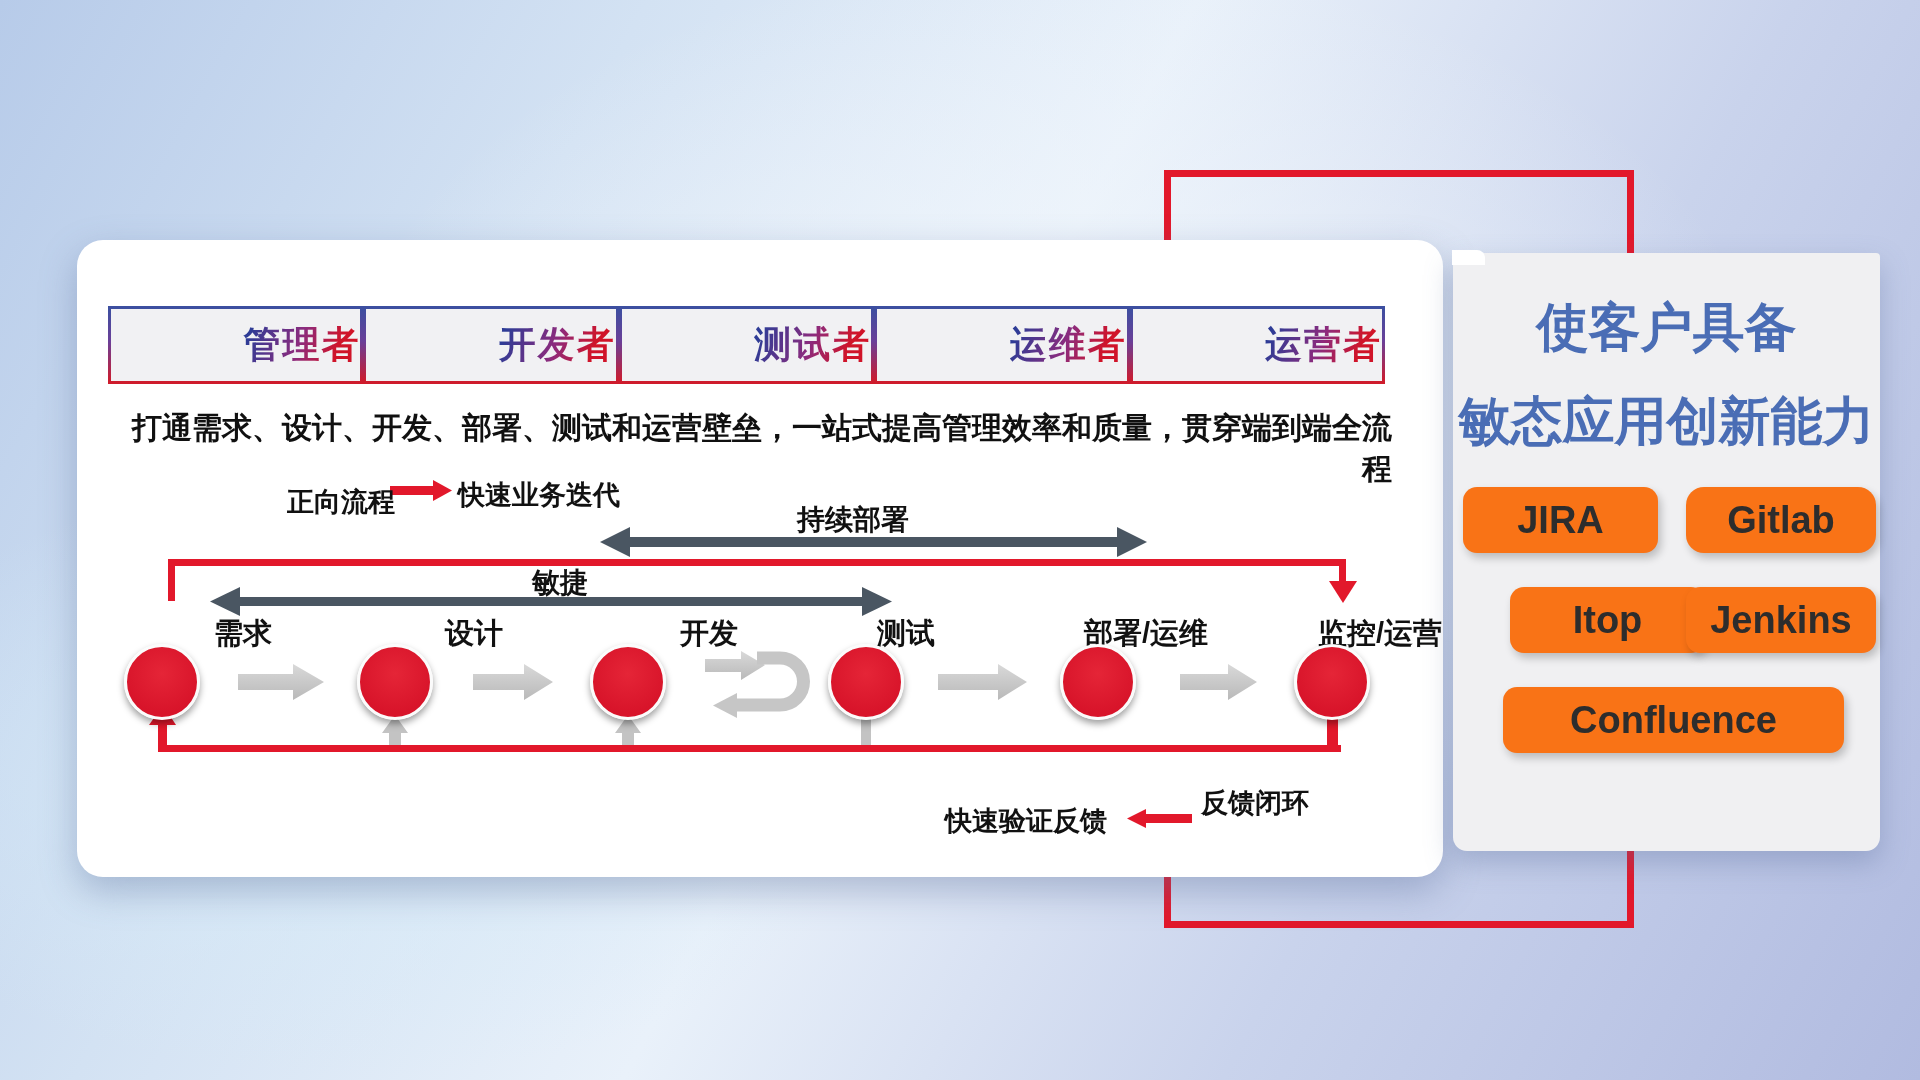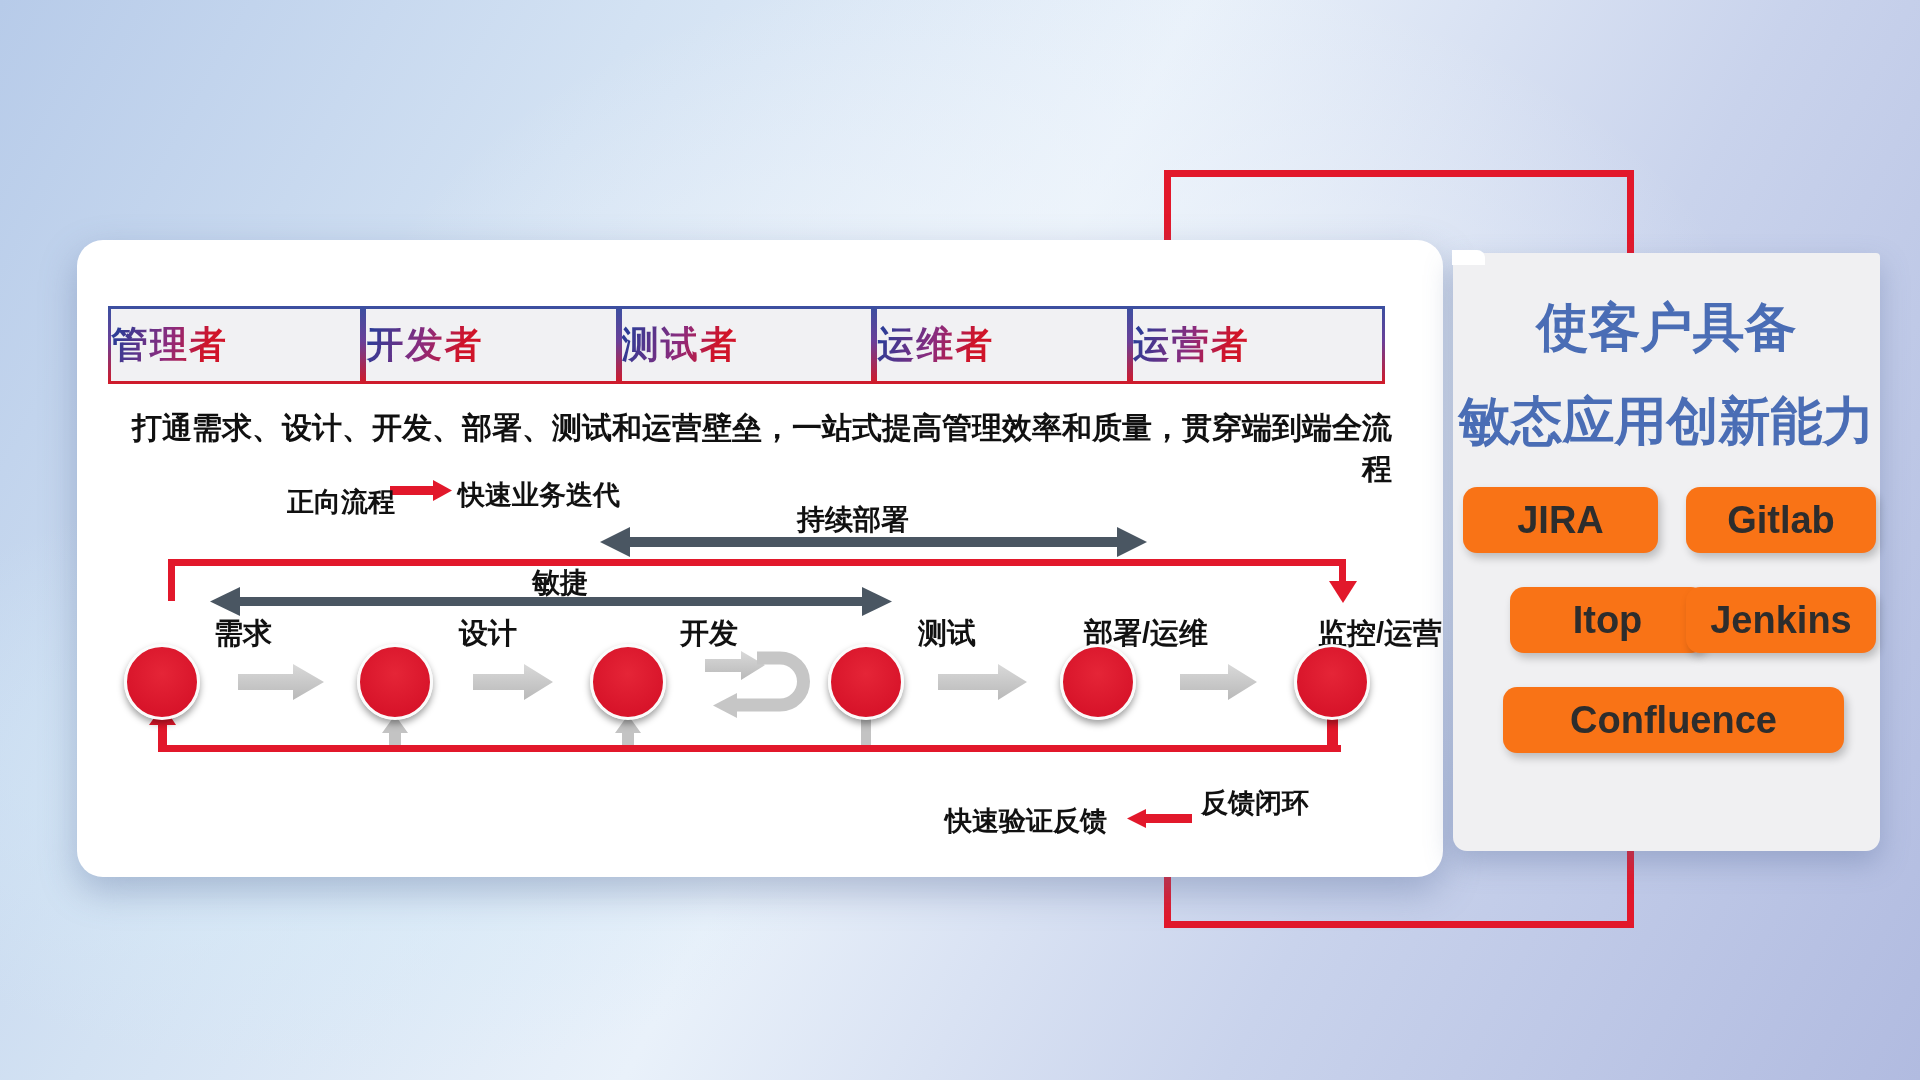--- a/index.html
+++ b/index.html
@@ -18,21 +18,21 @@
   #main-panel{left:77px;top:240px;width:1366px;height:637px;background:#ffffff;border-radius:26px;
     box-shadow:0 14px 36px rgba(90,110,155,.40);}
   
   #right-panel{left:1453px;top:253px;width:427px;height:598px;background:#f0f0f2;
     border-radius:4px 4px 14px 14px;box-shadow:0 12px 28px rgba(90,110,155,.35);}
   #corner-tab{left:1452px;top:250px;width:33px;height:15px;background:#ffffff;border-radius:0 8px 0 0;}
   
   #roles{left:108px;top:306px;width:1277px;height:78px;display:flex;justify-content:space-between;}
   .role-box{width:266px;height:78px;background:#f1f1f3;box-sizing:border-box;
     border:3px solid;border-image:linear-gradient(180deg,#3c4fa0 0%,#6a3f98 45%,#cf1b2b 100%) 1;
-    display:flex;align-items:center;justify-content:flex-start;}
+    display:flex;align-items:center;justify-content:flex-end;}
   .role-label{font-size:37px;font-weight:700;letter-spacing:2px;
     background:linear-gradient(110deg,#2e3c96 8%,#8c2b7d 48%,#d01429 78%);
     -webkit-background-clip:text;background-clip:text;color:transparent;}
   
   #subtitle{left:132px;top:408px;width:1260px;font-size:30px;font-weight:700;color:#101010;letter-spacing:0px;text-align:right;}
   
   .black-label{font-size:27px;font-weight:700;color:#111;}
   #legend-forward-label{left:287px;top:484px;}
   #legend-forward-value{left:458px;top:477px;}
   
@@ -46,21 +46,21 @@
   
   #legend-feedback-value{left:945px;top:803px;}
   #legend-feedback-label{left:1201px;top:773px;margin-top:12px;}
   
   .rp-title{position:absolute;width:427px;left:1453px;text-align:center;font-size:52px;font-weight:700;color:#4a6db5;}
   #rp-title1{top:293px;}
   #rp-title2{top:387px;}
   .tool-btn{position:absolute;background:#f97316;border-radius:14px;box-shadow:3px 5px 8px rgba(0,0,0,.22);
     display:flex;align-items:center;justify-content:center;font-size:38px;font-weight:700;color:#2d2d2d;}
   #tool-jira{left:1463px;top:487px;width:195px;height:66px;}
-  #tool-gitlab{left:1686px;top:487px;width:190px;height:66px;}
+  #tool-gitlab{left:1686px;top:487px;width:190px;height:66px;border-radius:18px;}
   #tool-itop{left:1463px;top:587px;width:195px;height:66px;margin-left:47px;}
   #tool-jenkins{left:1686px;top:587px;width:190px;height:66px;}
   #tool-confluence{left:1463px;top:687px;width:341px;height:66px;margin-left:40px;}
   #diagram-svg{left:0;top:0;width:1920px;height:1080px;pointer-events:none;}
 </style>
 </head>
 <body>
 
 <div class="abs" id="red-rect"></div>
 <div class="abs" id="main-panel"></div>
@@ -144,23 +144,23 @@
 
 <div class="abs" id="subtitle">打通需求、设计、开发、部署、测试和运营壁垒，一站式提高管理效率和质量，贯穿端到端全流程</div>
 
 <div class="abs black-label" id="legend-forward-label">正向流程</div>
 <div class="abs black-label" id="legend-forward-value">快速业务迭代</div>
 
 <div class="abs" id="label-deploy">持续部署</div>
 <div class="abs" id="label-agile">敏捷</div>
 
 <div class="stage-label" style="left:52px;">需求</div>
-<div class="stage-label" style="left:297px;">设计</div>
+<div class="stage-label" style="left:283px;">设计</div>
 <div class="stage-label" style="left:518px;">开发</div>
-<div class="stage-label" style="left:756px;">测试</div>
+<div class="stage-label" style="left:715px;">测试</div>
 <div class="stage-label" style="left:988px;">部署/运维</div>
 <div class="stage-label" style="left:1222px;">监控/运营</div>
 
 <div class="stage-circle" style="left:124px;"></div>
 <div class="stage-circle" style="left:357px;"></div>
 <div class="stage-circle" style="left:590px;"></div>
 <div class="stage-circle" style="left:828px;"></div>
 <div class="stage-circle" style="left:1060px;"></div>
 <div class="stage-circle" style="left:1294px;"></div>
 

